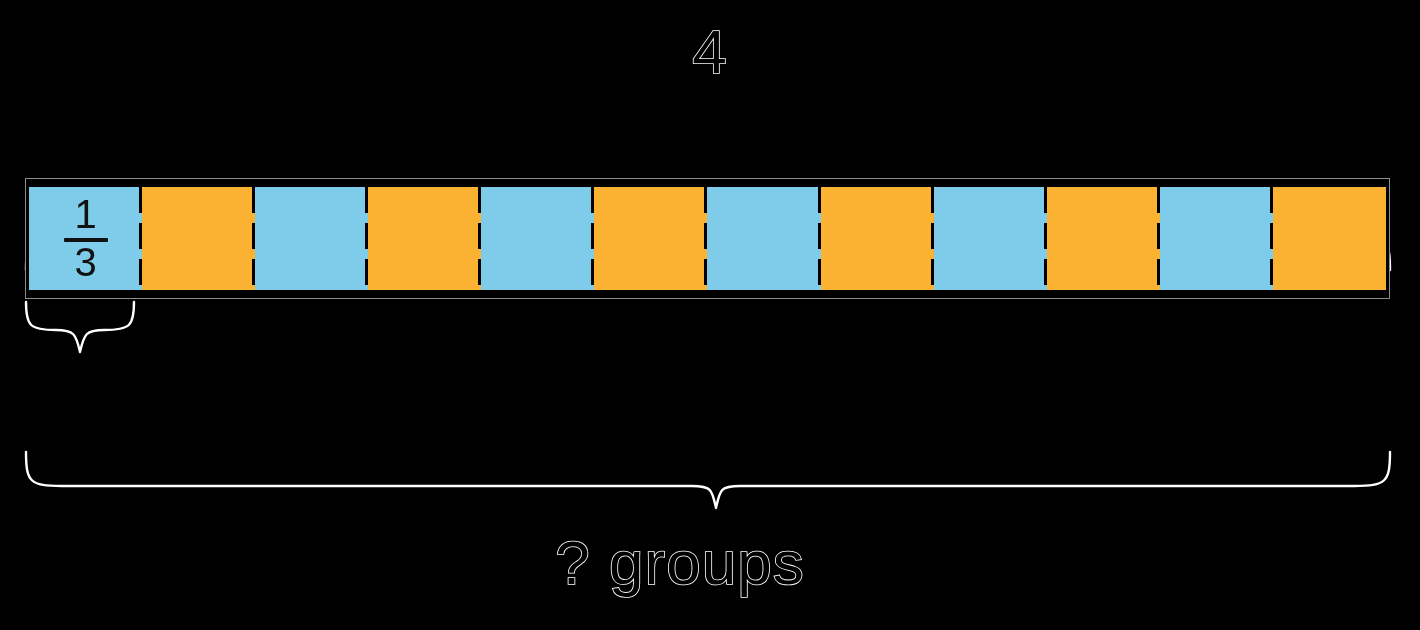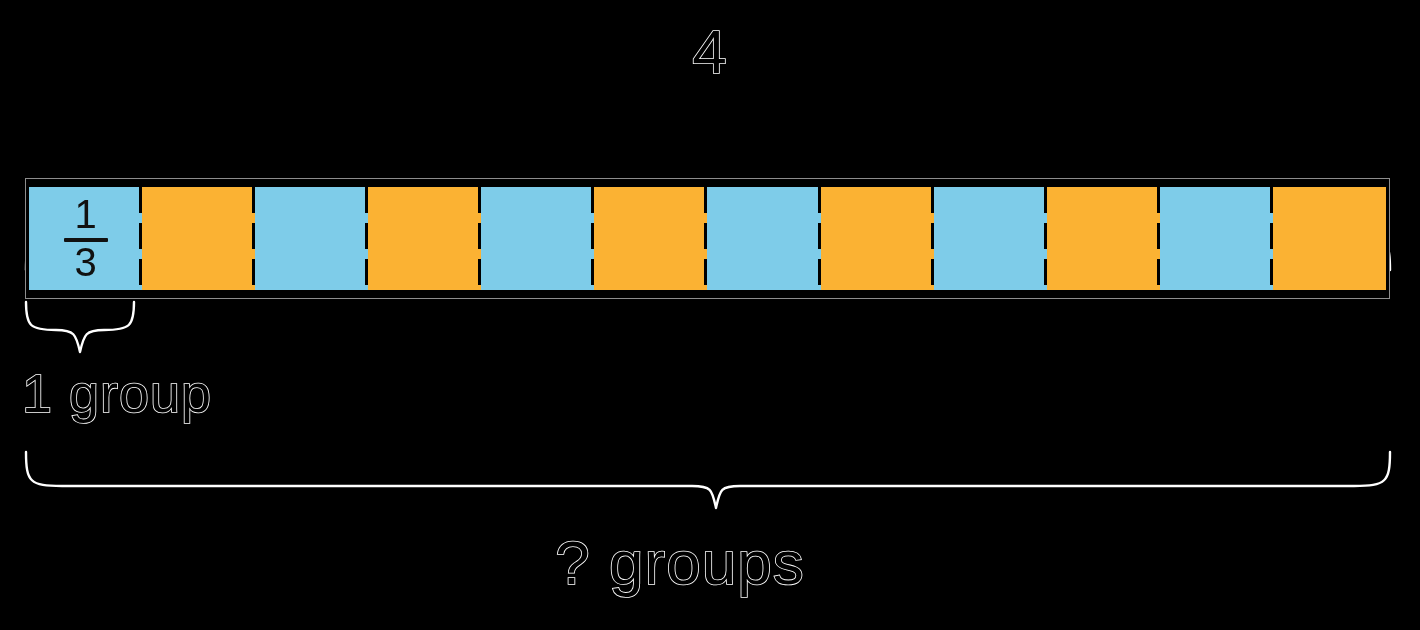--- a/index.html
+++ b/index.html
@@ -160,21 +160,20 @@
   </div>
 
   <svg class="brace" id="brace-unit" style="left:0px;top:300px;" width="200" height="60">
     <path d="M 26,2
              C 26,26 30,30 56,30
              C 74,30 76,34 80,52
              C 84,34 86,30 104,30
              C 130,30 134,26 134,2" stroke="#FFFFFF"></path>
   </svg>
 
-  <div class="olabel" id="label-one-group" style="-webkit-text-stroke: 1.6px rgb(255, 255, 255);">1 group</div>
 
   <svg class="brace" id="brace-bottom" style="left:0px;top:450px;" width="1420" height="70">
     <path d="M 26,2
              C 26,32 30,36 62,36
              L 692,36
              C 712,36 712,40 716,58
              C 720,40 720,36 740,36
              L 1354,36
              C 1386,36 1390,32 1390,2" stroke="#FFFFFF"></path>
   </svg>

